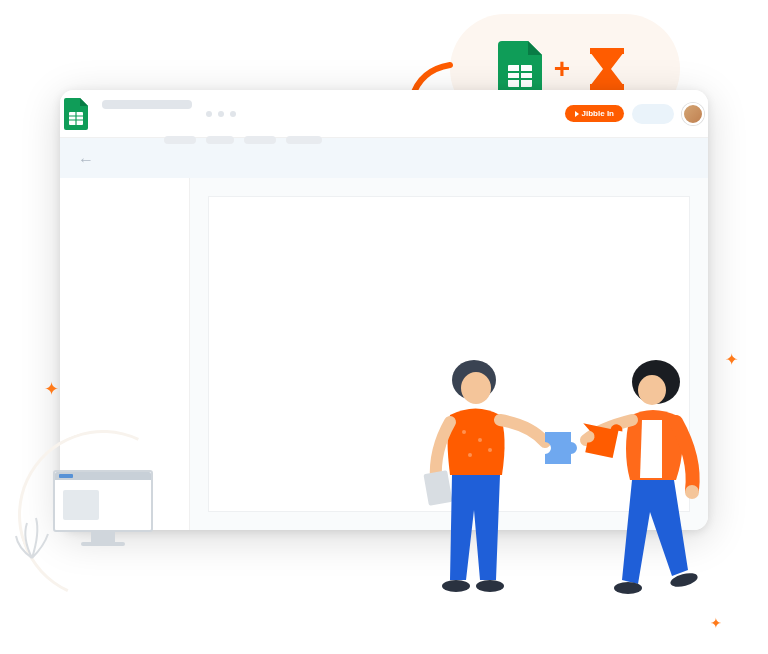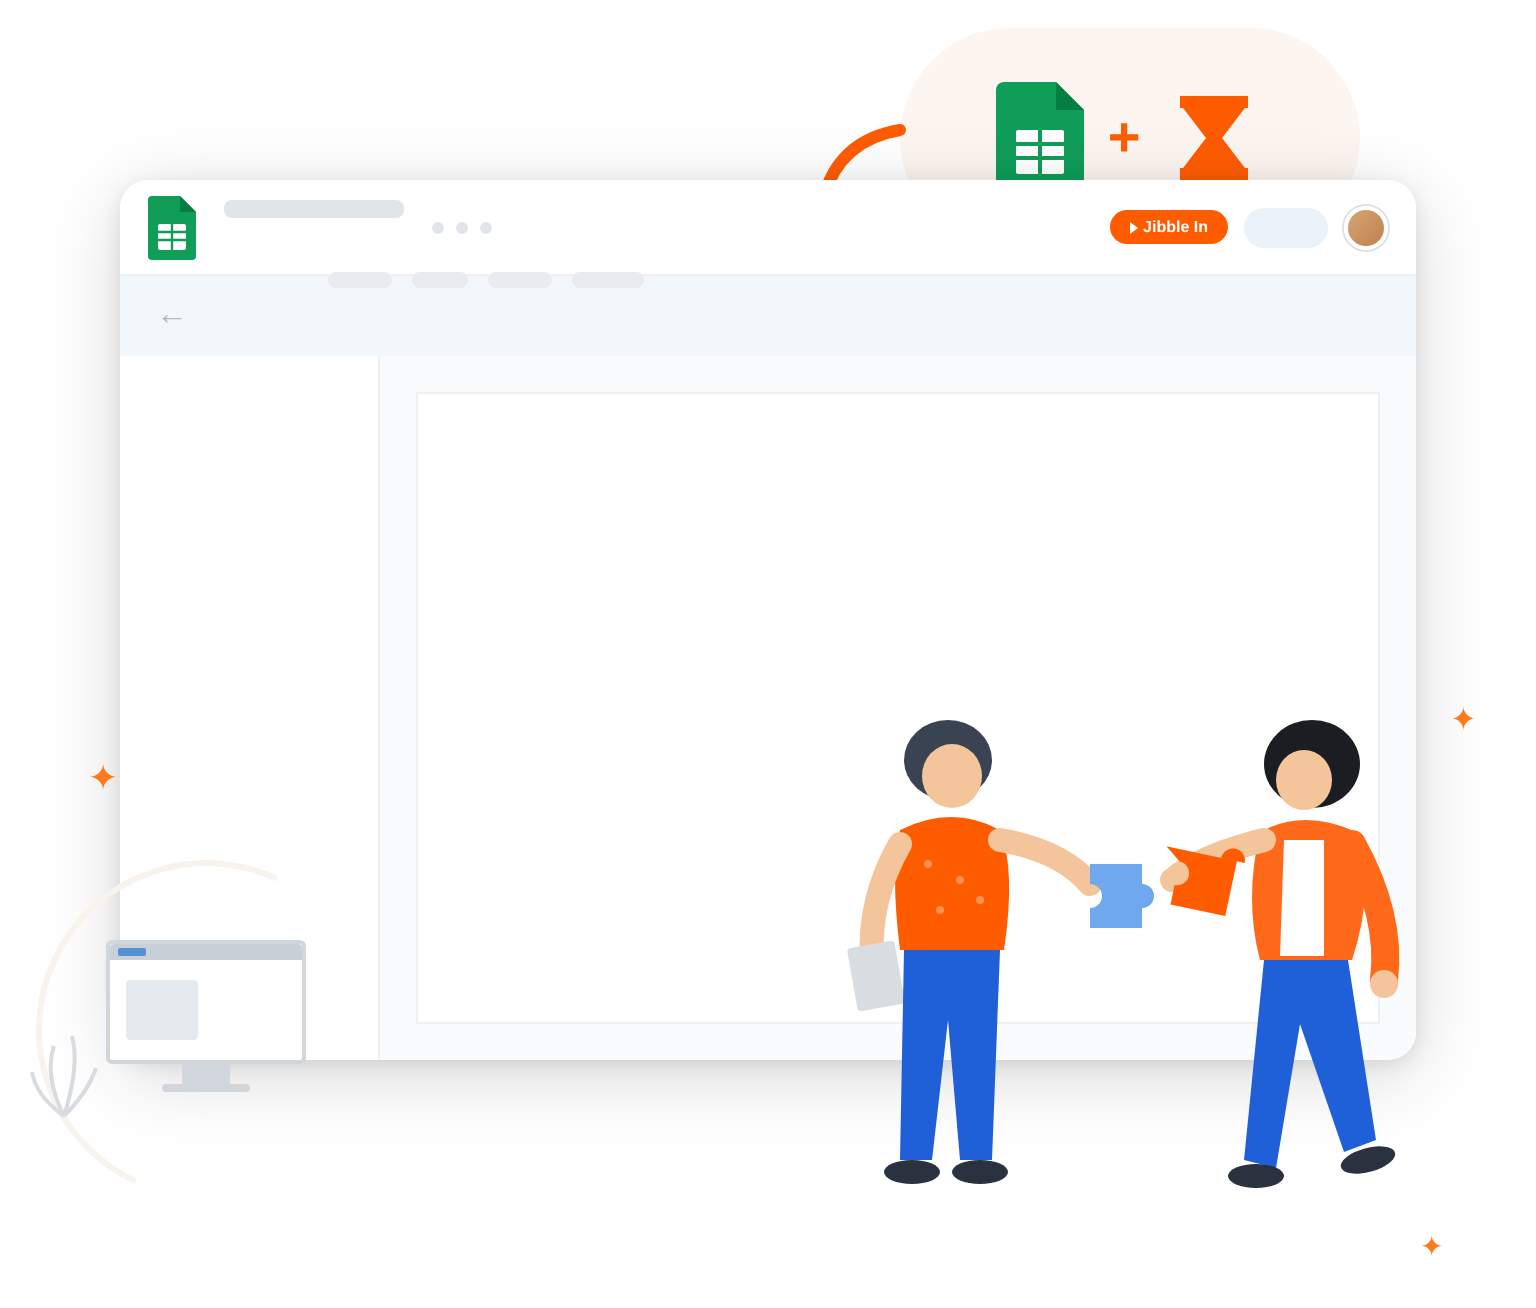--- a/index.html
+++ b/index.html
@@ -1,18 +1,18 @@
 <!DOCTYPE html>
 <html><head>
 <meta charset="utf-8">
 <style>
 *{margin:0;padding:0;box-sizing:border-box}
 body{width:768px;height:654px;font-family:Arial,sans-serif;position:relative;background:#fff;overflow:hidden}
 .browser-window{position:absolute;left:60px;top:90px;width:648px;height:440px;background:#fff;border-radius:14px;box-shadow:0 8px 40px rgba(0,0,0,0.15),0 2px 10px rgba(0,0,0,0.1);overflow:hidden}
-.title-bar{height:48px;background:#fff;display:flex;align-items:center;padding:0 14px;border-bottom:1px solid #f0f0f0}
+.title-bar{height:48px;background:#fff;display:flex;align-items:center;padding:0 4px;border-bottom:1px solid #f0f0f0}
 .sheets-logo{width:24px;height:32px;position:relative;margin-right:14px}
 .doc-title{width:90px;height:9px;background:#e1e5ea;border-radius:4px;margin-top:-14px}
 .menu-row{display:flex;gap:10px;margin-left:14px;margin-top:18px;position:absolute;left:90px;top:28px}
 .menu-pill{height:8px;background:#e8ebef;border-radius:4px}
 .mp1{width:32px}.mp2{width:28px}.mp3{width:32px}.mp4{width:36px}
 .dots{display:flex;gap:6px;margin-left:auto;margin-right:10px}
 .dot{width:6px;height:6px;border-radius:50%;background:#e1e5ea}
 .jibble-btn{background:#ff5c00;color:#fff;font-size:8px;font-weight:600;padding:4px 10px;border-radius:10px;display:flex;align-items:center;gap:3px;margin-right:8px}
 .jibble-btn::before{content:'';width:0;height:0;border-left:4px solid #fff;border-top:3px solid transparent;border-bottom:3px solid transparent}
 .cap{width:42px;height:20px;background:#eaf3fa;border-radius:10px;margin-right:8px}

